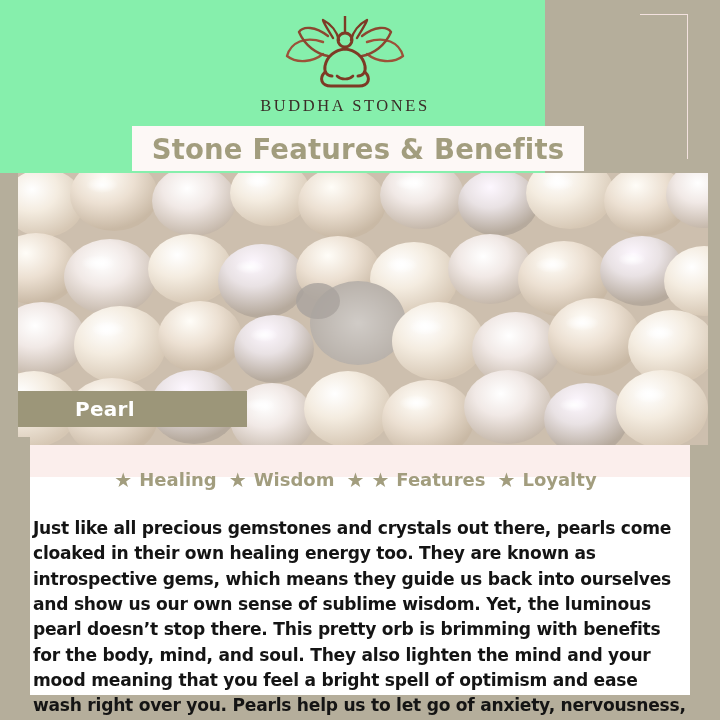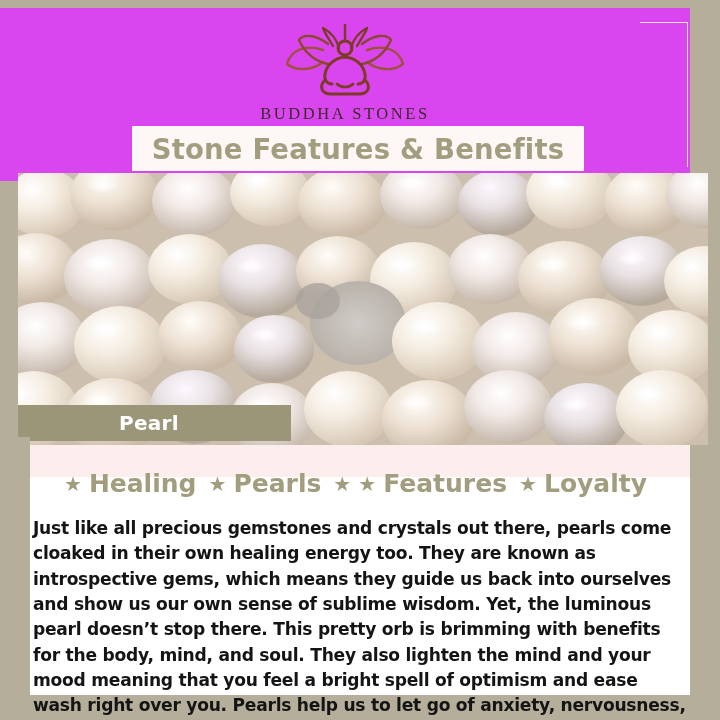--- a/index.html
+++ b/index.html
@@ -21,24 +21,23 @@
     height: 720px;
     background: #b5ae9b;
     overflow: hidden;
   }
 
   
   #top-panel {
     position: absolute;
     left: 0;
     top: 0;
-    width: 690px;
+    width: 545px;
     height: 173px;
-    background: #d946ef;
-    margin-top: 8px;
+    background: #86efac;
   }
   #top-panel-inner-rule {
     position: absolute;
     left: 640px;
     top: 14px;
     width: 48px;
     height: 1px;
     background: #f3e2df;
   }
   #top-panel-vrule {
@@ -105,27 +104,26 @@
     height: 272px;
     overflow: hidden;
     background: #d9cfc2;
   }
   #hero-art { position:absolute; left:0; top:0; width:690px; height:272px; display:block; }
 
   
   #stone-band {
     position: absolute;
     left: 18px;
-    top: 405px;
+    top: 391px;
     width: 229px;
     height: 36px;
     background: #9c9679;
     display: flex;
     align-items: center;
-    padding-left: 44px;
   }
   #stone-name {
     margin-left: 57px;
     font-family: "DejaVu Sans", sans-serif;
     font-size: 20px;
     font-weight: bold;
     color: #ffffff;
     letter-spacing: 0.3px;
   }
 
@@ -163,21 +161,21 @@
     white-space: nowrap;
   }
   .keyword-star {
     font-size: 20px;
     line-height: 1;
     color: #a29d7e;
     margin-right: 7px;
   }
   .keyword-label {
     font-family: "DejaVu Sans", sans-serif;
-    font-size: 25px;
+    font-size: 18px;
     font-weight: bold;
     color: #a29d7e;
     margin-right: 12px;
   }
   .keyword-item:last-child .keyword-label { margin-right: 9px; }
 
   
   #body-copy {
     position: absolute;
     left: 3px;
@@ -383,21 +381,21 @@
   <div id="content-panel">
     <div id="content-tint"></div>
 
     <div id="keyword-row">
         <span class="keyword-item">
           <span class="keyword-star">★</span>
           <span class="keyword-label">Healing</span>
         </span>
         <span class="keyword-item">
           <span class="keyword-star">★</span>
-          <span class="keyword-label">Pearls</span>
+          <span class="keyword-label">Wisdom</span>
         </span>
         <span class="keyword-item">
           <span class="keyword-star">★</span>
         </span>
         <span class="keyword-item">
           <span class="keyword-star">★</span>
           <span class="keyword-label">Features</span>
         </span>
         <span class="keyword-item">
           <span class="keyword-star">★</span>

